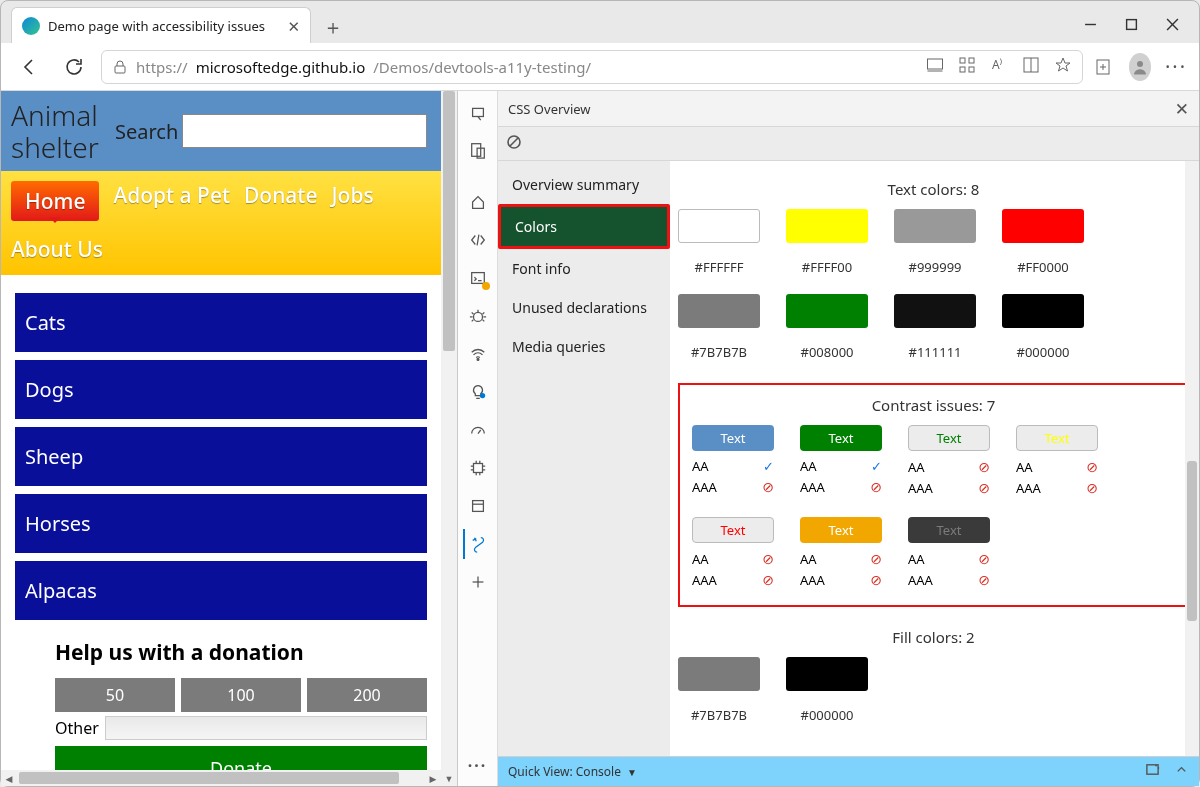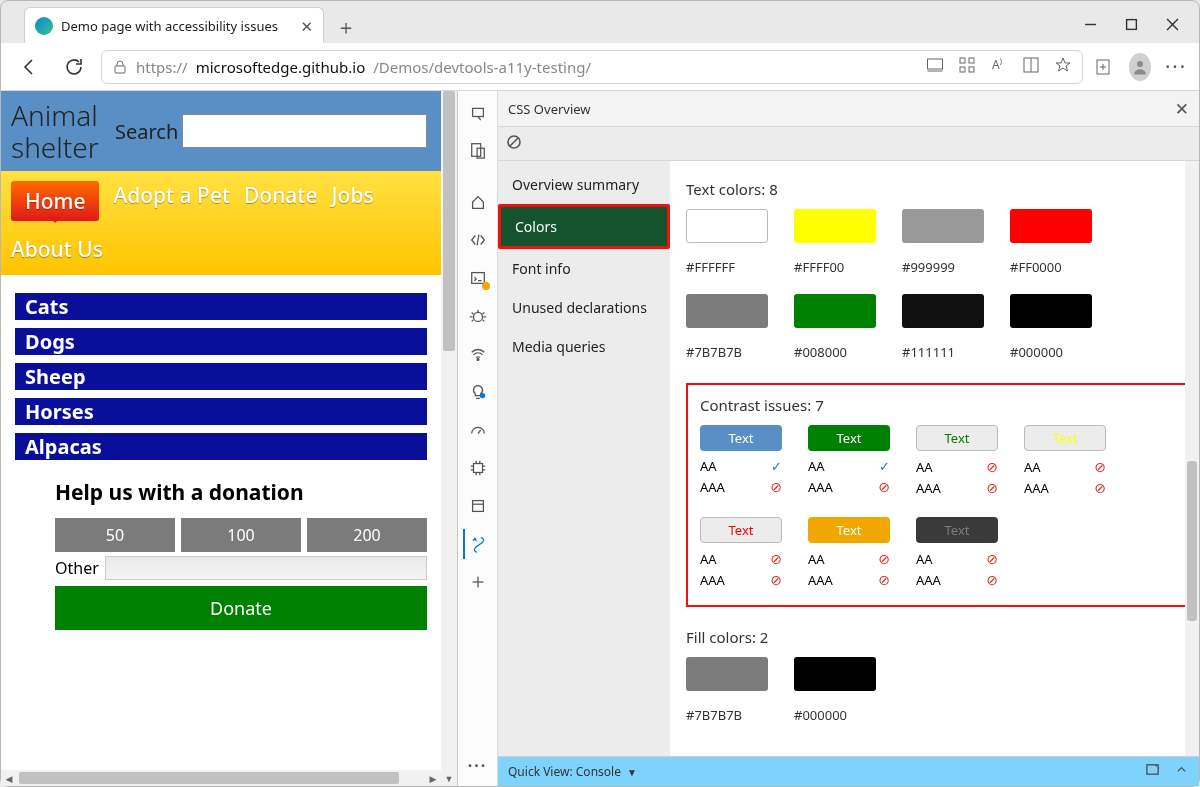--- a/index.html
+++ b/index.html
@@ -1,20 +1,20 @@
 <!DOCTYPE html>
 <html><head>
 <meta charset="utf-8">
 <style>
 * { margin: 0; padding: 0; box-sizing: border-box; font-family: "Segoe UI", system-ui, sans-serif; }
 html, body { width: 1200px; height: 787px; background: #e9e9e9; overflow: hidden; }
 
 
 .browser-window { width:1200px; height:787px; display:flex; flex-direction:column; border:1px solid #b7b7b7; border-radius:8px; background:#e9e9e9; }
-.titlebar { height:42px; display:flex; align-items:flex-end;margin-left:13px; }
+.titlebar { height:42px; display:flex; align-items:flex-end; }
 .tab { display:flex; align-items:center; gap:8px; background:#fff; border-radius:6px 6px 0 0; height:36px; padding:0 10px; margin-left:10px; min-width:300px; border:1px solid #cfcfcf; border-bottom:none; font-size:13px; color:#222;}
 .tab .favicon { width:18px;height:18px;border-radius:50%; background:linear-gradient(135deg,#0b88da,#36c490);}
 .tab .close { margin-left:auto; font-size:15px; color:#555;}
 .new-tab { width:32px;height:32px;display:flex;align-items:center;justify-content:center;font-size:20px;color:#555;margin-left:6px;}
 .win-ctrls { margin-left:auto; display:flex; gap:28px; padding:0 20px 8px 0; font-size:15px; color:#333;}
 .win-ctrls span svg { width:13px; height:13px; }
 
 .addrbar { height:48px; background:#fff; border-bottom:1px solid #d9d9d9; display:flex; align-items:center; padding:0 12px; gap:10px;}
 .nav-btn { width:34px;height:34px;border-radius:4px;display:flex;align-items:center;justify-content:center;color:#333;}
 .urlbox { flex:1; height:34px; border:1px solid #d5d5d5; border-radius:6px; display:flex; align-items:center; padding:0 10px; gap:8px; font-size:15px; color:#555;}
@@ -38,21 +38,21 @@
 .page-inner { position:absolute; left:0; top:0; right:16px; bottom:16px; overflow:hidden;}
 .hero { background:#5a8fc6; padding:8px 10px 8px 10px; display:flex; align-items:center; gap:4px;}
 .hero-title { font-size:28px; color:#222; font-weight:300; line-height:1.15;}
 .hero .search-lbl { font-size:20px; color:#222;}
 .hero input { height:34px; width:245px; border:1px solid #888; background:#fff;}
 .nav { background:linear-gradient(#ffe142,#ffc400); padding:10px 10px 12px 10px; display:flex; flex-wrap:wrap; gap:14px;}
 .nav a { color:#fff; font-size:21px; text-shadow:0 1px 1px rgba(0,0,0,.35); font-weight:500;}
 .nav a.home { background:linear-gradient(#ff6b00,#e21919); padding:6px 14px; border-radius:3px; position:relative;}
 .nav a.home::after{content:"";position:absolute;left:50%;bottom:-8px;transform:translateX(-50%);border:6px solid transparent;border-top-color:#e21919;}
 .animal-list { padding:18px 14px 0 14px; display:flex; flex-direction:column; gap:8px;}
-.animal-list .row { background:#0a0f99; color:#fff; font-size:20px; padding:0 10px; font-weight:700;}
+.animal-list .row { background:#0a0f99; color:#fff; font-size:20px; padding:16px 10px; font-weight:400;}
 .donation { padding:18px 14px;margin-left:40px;}
 .donation h3 { font-size:21px; font-weight:700; margin-bottom:12px;}
 .don-row { display:flex; gap:6px; margin-bottom:4px;}
 .don-row .amt { flex:1; background:#7b7b7b; color:#fff; text-align:center; padding:6px 0; font-size:16px;}
 .don-other { display:flex; align-items:center; gap:6px; font-size:16px; margin-bottom:6px;}
 .don-other .field { flex:1; height:24px; background:linear-gradient(#e9e9e9,#f5f5f5); border:1px solid #ccc;}
 .don-btn { background:#008000; color:#fff; text-align:center; padding:10px 0; font-size:18px;}
 
 
 .devtools { flex:1; display:flex; border-left:1px solid #c9c9c9; background:#f3f3f3; min-width:0;}
@@ -70,21 +70,21 @@
 .dt-header .x { margin-left:auto; font-size:17px; color:#555;}
 .dt-subhead { height:34px; display:flex; align-items:center; padding:0 8px; border-bottom:1px solid #d7d7d7; background:#ececec;}
 .dt-subhead svg { width:16px;height:16px;stroke:#555;fill:none;stroke-width:1.6;}
 
 .dt-main { flex:1; display:flex; min-height:0;}
 .dt-side { width:172px; background:#ececec; padding-top:4px;}
 .dt-side .item { padding:10px 14px; font-size:14px; color:#222;}
 .dt-side .item.sel { background:#14532d; color:#fff;}
 .dt-side .hl { border:3px solid #e11; border-radius:2px;}
 
-.dt-panel { flex:1; background:#fff; padding:14px 10px 0 16px; overflow:hidden; position:relative;}
+.dt-panel { flex:1; background:#fff; padding:14px 10px 0 8px; overflow:hidden; position:relative;text-align:center;}
 .dt-panel .sec-title { font-size:15px; color:#333; margin:4px 0 10px;}
 .swatch-grid { display:flex; flex-wrap:wrap; gap:18px 26px; margin-bottom:22px;}
 .sw { display:flex; flex-direction:column; gap:15px; width:82px;}
 .sw .box { width:82px; height:34px; border-radius:3px;}
 .sw .bordered { border:1px solid #bbb;}
 .sw .lab { font-size:13px; color:#333;}
 .contrast-box { border:2px solid #e11; padding:10px 12px 16px; margin-bottom:20px;}
 .ci-grid { display:flex; flex-wrap:wrap; gap:20px 26px;}
 .ci { width:82px;}
 .ci .chip { width:82px; height:26px; border-radius:4px; display:flex; align-items:center; justify-content:center; font-size:13px; margin-bottom:6px;}

